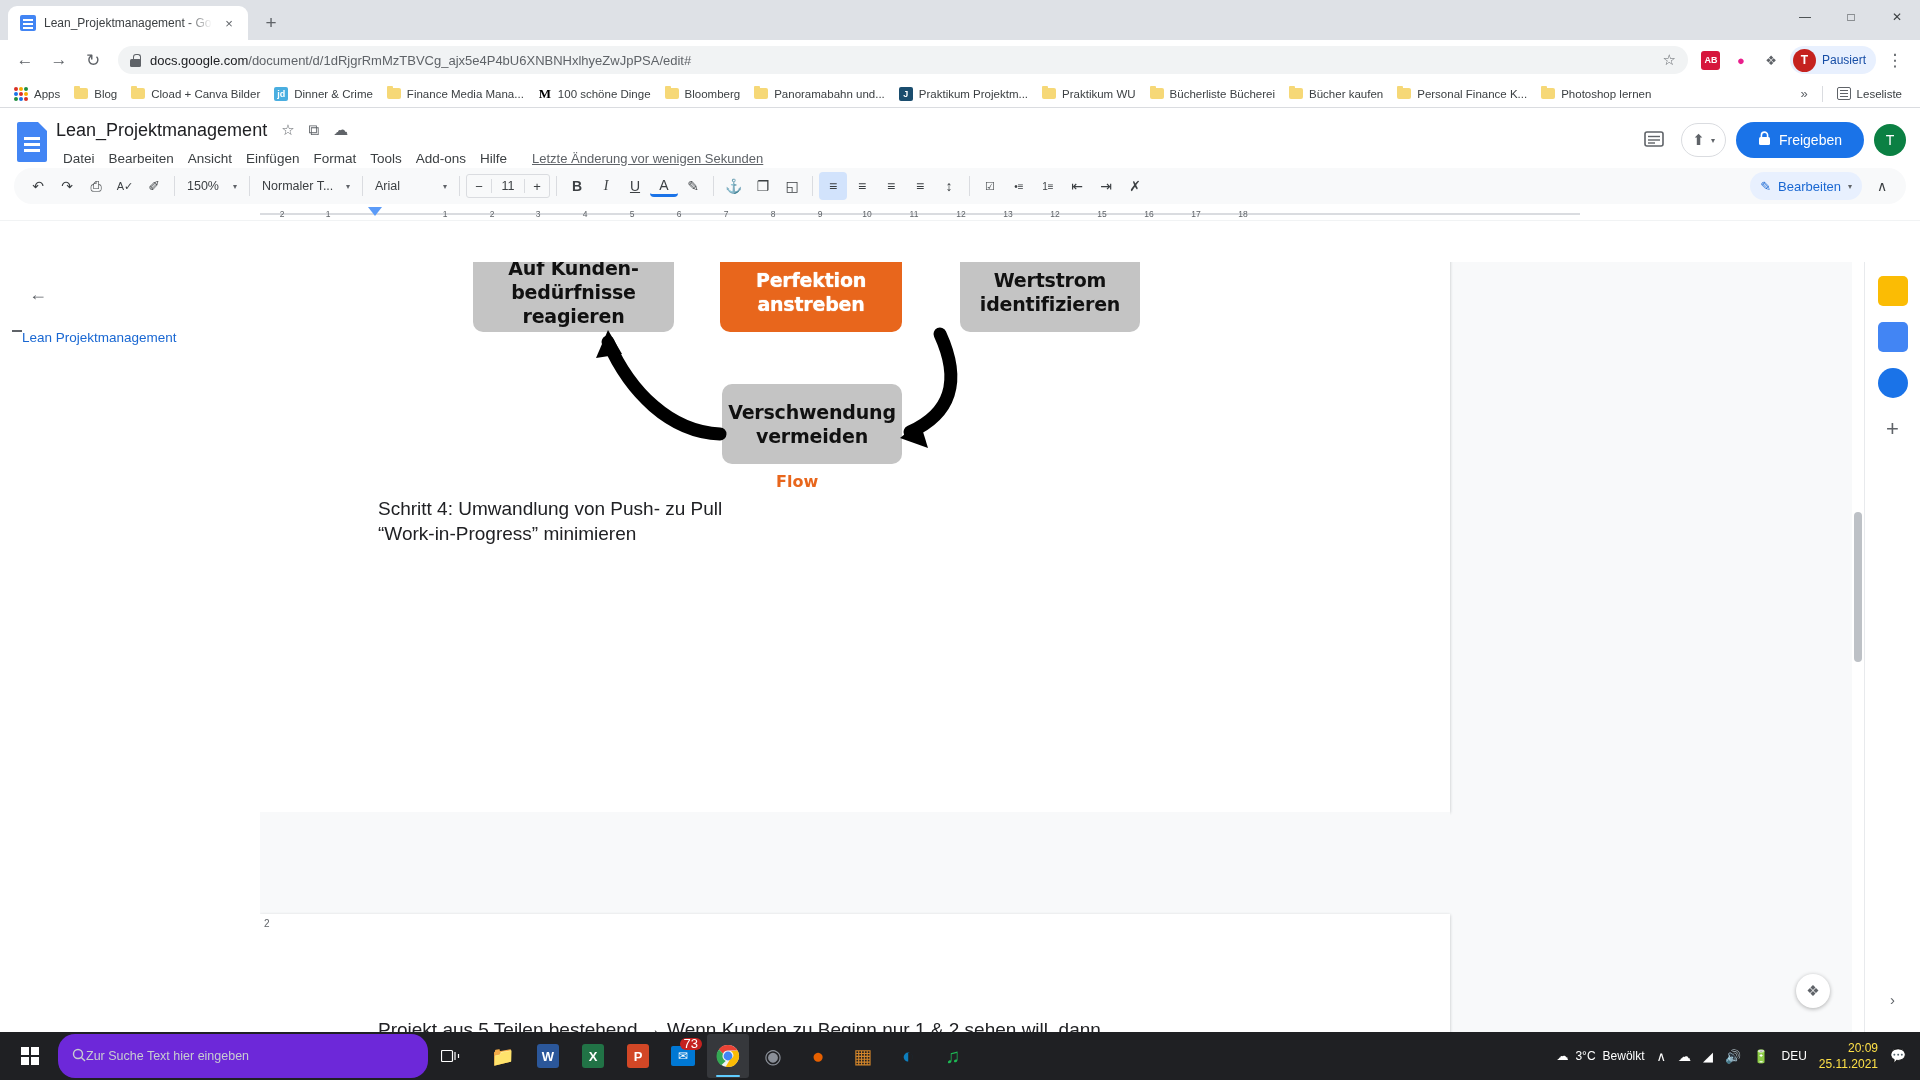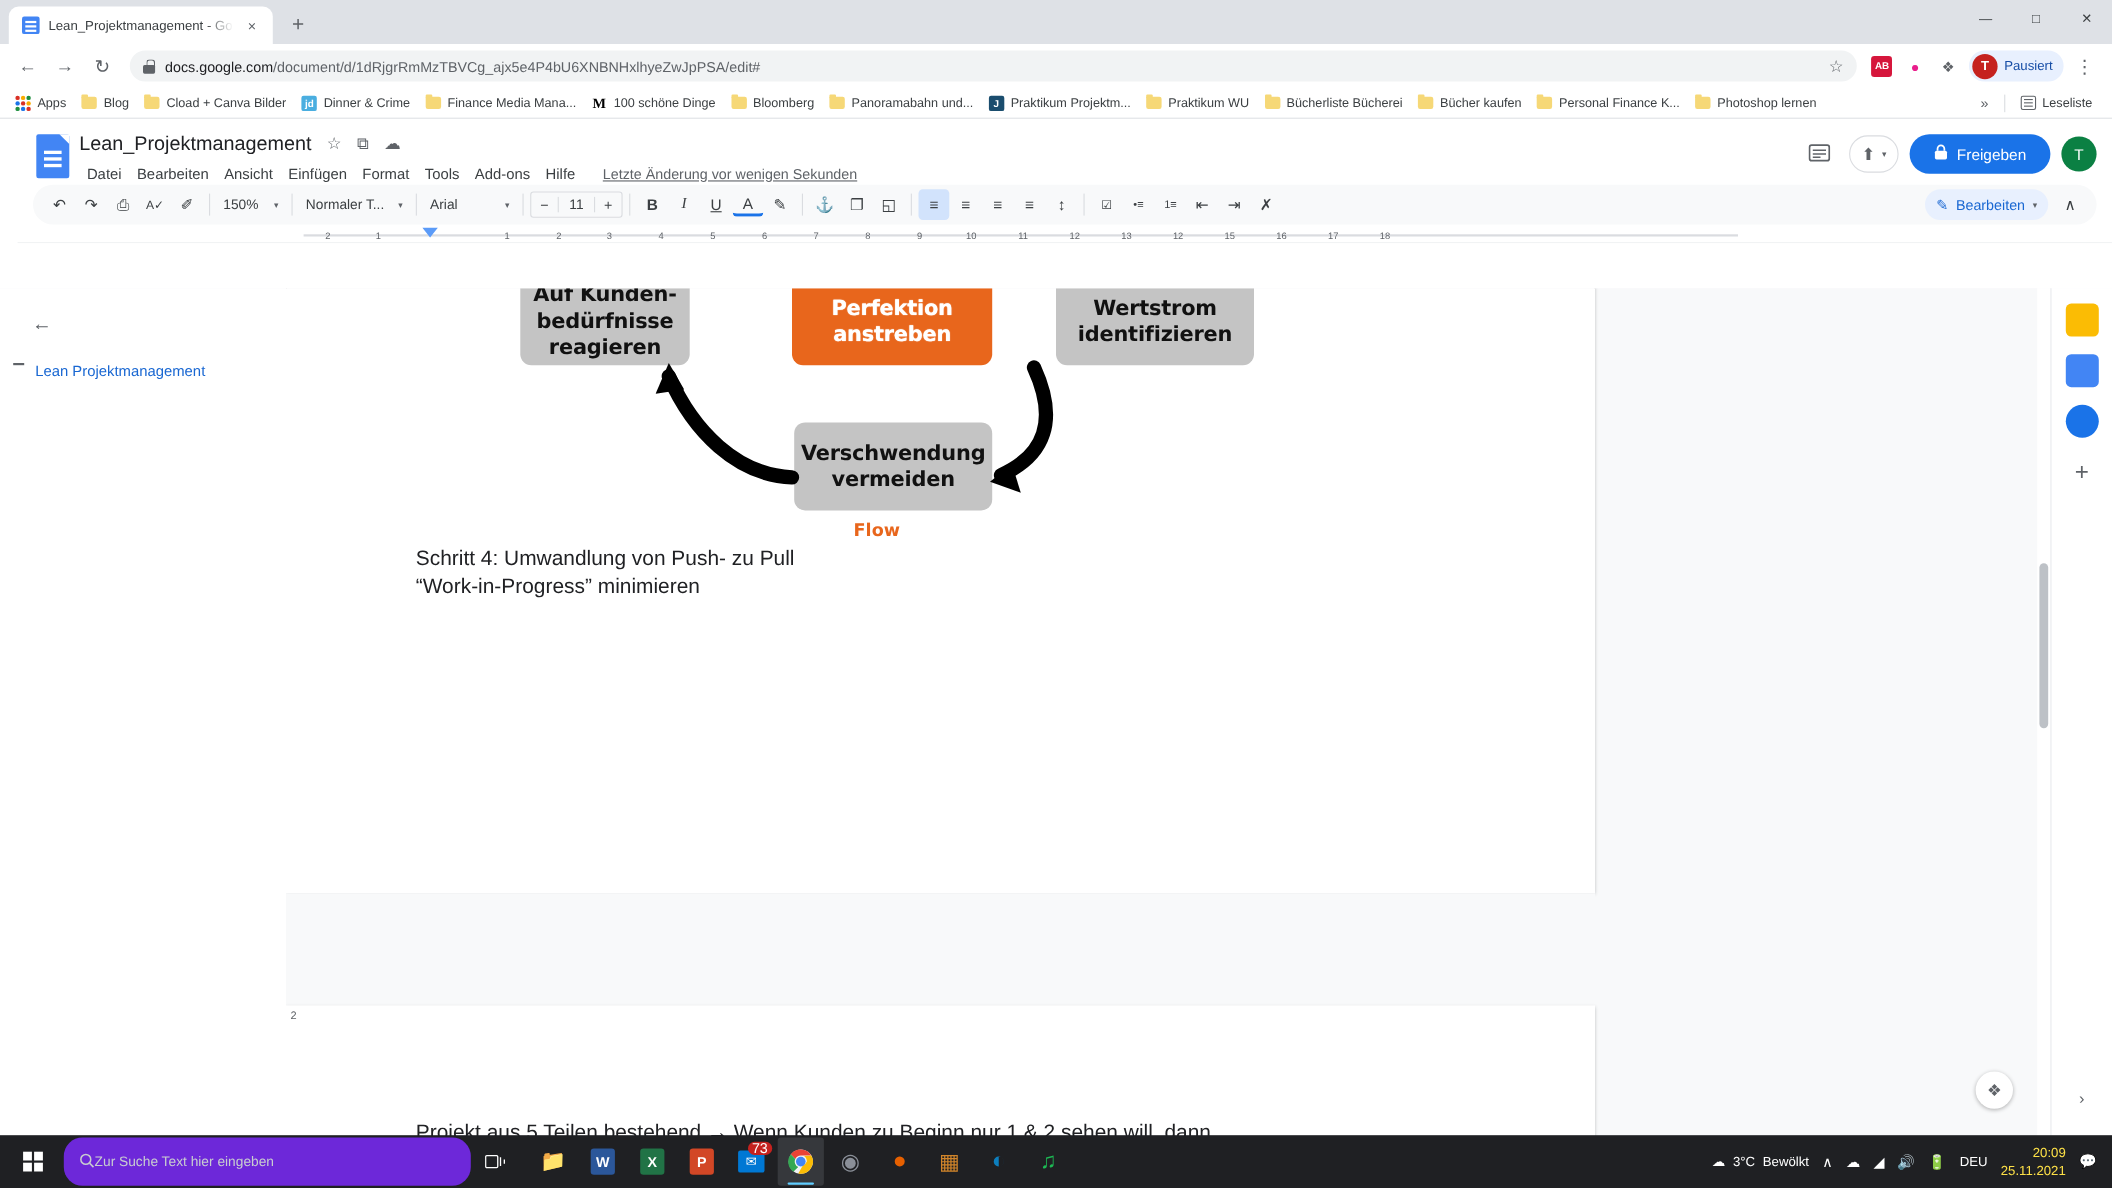--- a/index.html
+++ b/index.html
@@ -155,21 +155,21 @@
   .reading {
     display:flex;align-items:center;gap:6px;font-size:11.5px;color:#3c4043;
     padding:2px 6px;
   }
   .reading-icon{width:14px;height:13px;border:1.4px solid #5f6368;border-radius:2px;
      position:relative;flex:0 0 14px;}
   .reading-icon::after{content:"";position:absolute;left:2px;top:2px;width:8px;height:1.3px;
      background:#5f6368;box-shadow:0 3px 0 #5f6368, 0 6px 0 #5f6368;}
 
   
-  .docs { background:#fff; height:calc(1080px - 108px - 32px); position:relative;padding-left:16px; }
+  .docs { background:#fff; height:calc(1080px - 108px - 32px); position:relative; }
 
   .docs-header { height:58px; display:flex; align-items:flex-start; padding:8px 14px 0 14px; }
   .docs-logo {
     width:36px;height:48px;flex:0 0 36px; margin-top:2px;
     display:flex;align-items:center;justify-content:center;
   }
   .docs-logo-shape{
     width:30px;height:40px;background:#4285f4;border-radius:2px;position:relative;
   }
   .docs-logo-shape::before{
@@ -235,21 +235,21 @@
   .rindent{position:absolute;top:0px;width:0;height:0;
      border-left:7px solid transparent;border-right:7px solid transparent;
      border-top:9px solid #5b9bf8;}
 
   
   .docbody{position:absolute;left:0;right:0;top:154px;bottom:0;background:#f8f9fa;
            display:flex;overflow:hidden;}
   .outline{width:260px;flex:0 0 260px;background:#fff;padding:14px 0 0 0;}
   .outline-back{width:36px;height:36px;margin-left:20px;border-radius:50%;
      display:flex;align-items:center;justify-content:center;color:#5f6368;font-size:18px;}
-  .outline-item{display:flex;align-items:flex-start;gap:10px;margin:18px 0 0 12px;}
+  .outline-item{display:flex;align-items:flex-start;margin:18px 0 0 12px;}
   .outline-dash{width:10px;height:1.5px;background:#5f6368;flex:0 0 10px;}
   .outline-label{font-size:13.5px;color:#1967d2;}
 
   .canvas{flex:1;position:relative;overflow:hidden;background:#f8f9fa;}
   .page{
     position:absolute;background:#fff;box-shadow:0 1px 3px rgba(60,64,67,.3);
     left:0px;width:1190px;
   }
   .page1{top:-120px;height:670px;}
   .page2{top:652px;height:700px;}
@@ -589,21 +589,21 @@
         <span class="outline-dash"></span>
         <span class="outline-label">Lean Projektmanagement</span>
       </div>
     </div>
 
     <div class="canvas">
 
       <div class="page page1">
 
         <div class="diagram">
-          <div class="node grey" style="left:213px; top:110px; width:154px; height:80px;">
+          <div class="node grey" style="left:213px; top:110px; width:201px; height:80px;">
             <span>Auf Kunden-</span>
             <span>bedürfnisse</span>
             <span>reagieren</span>
           </div>
           <div class="node orange" style="left:460px; top:110px; width:182px; height:80px;">
             <span>Perfektion</span>
             <span>anstreben</span>
           </div>
           <div class="node grey" style="left:700px; top:110px; width:180px; height:80px;">
             <span>Wertstrom</span>

